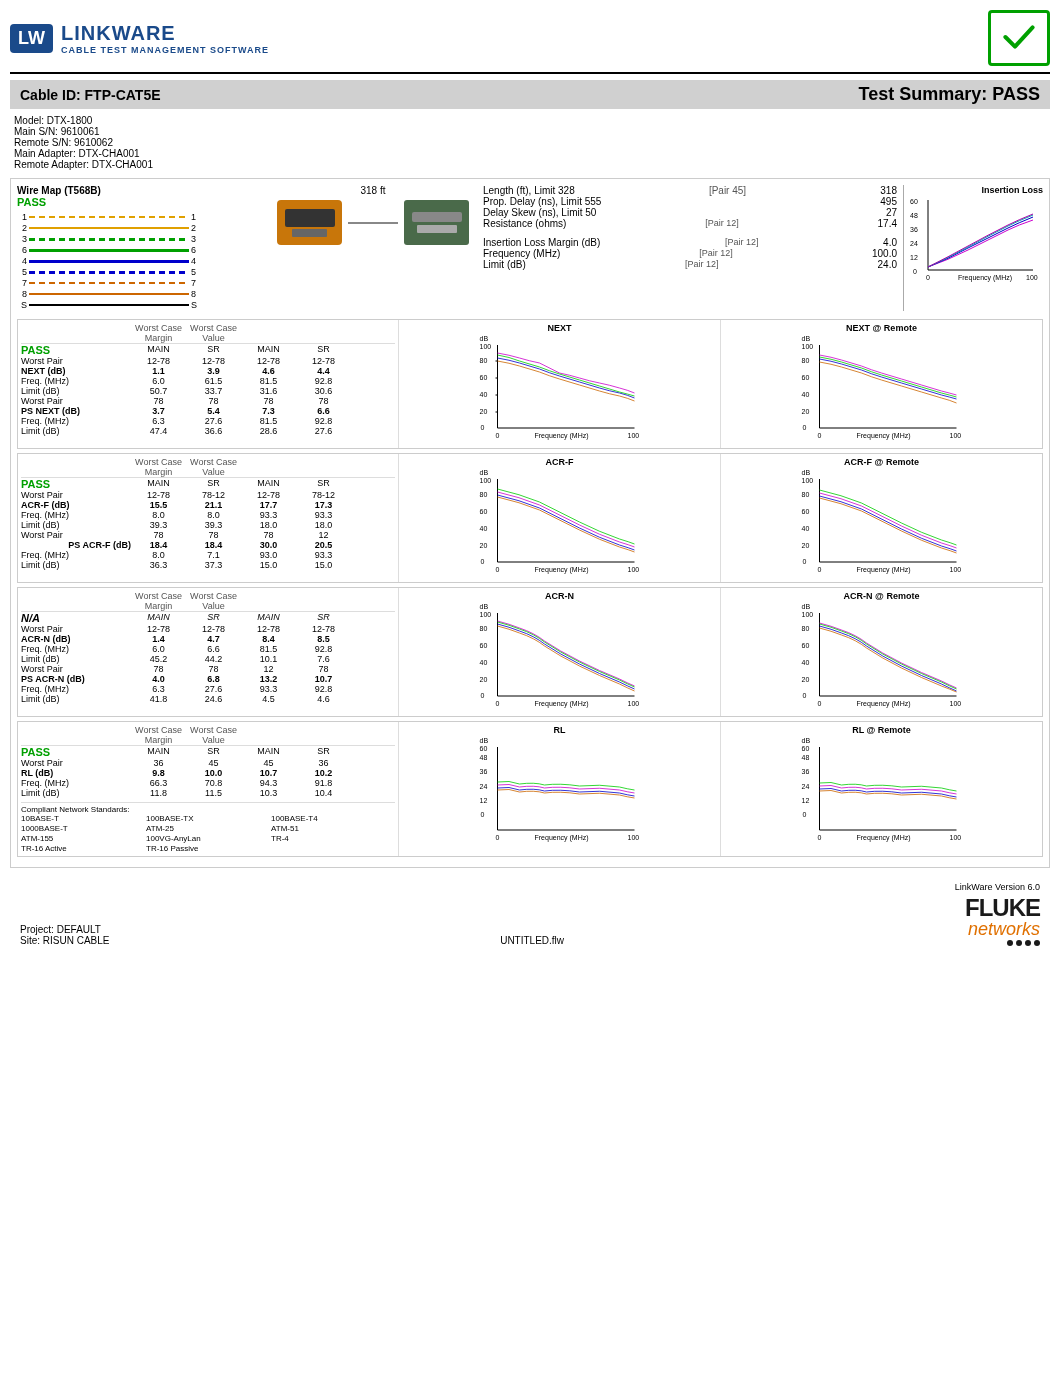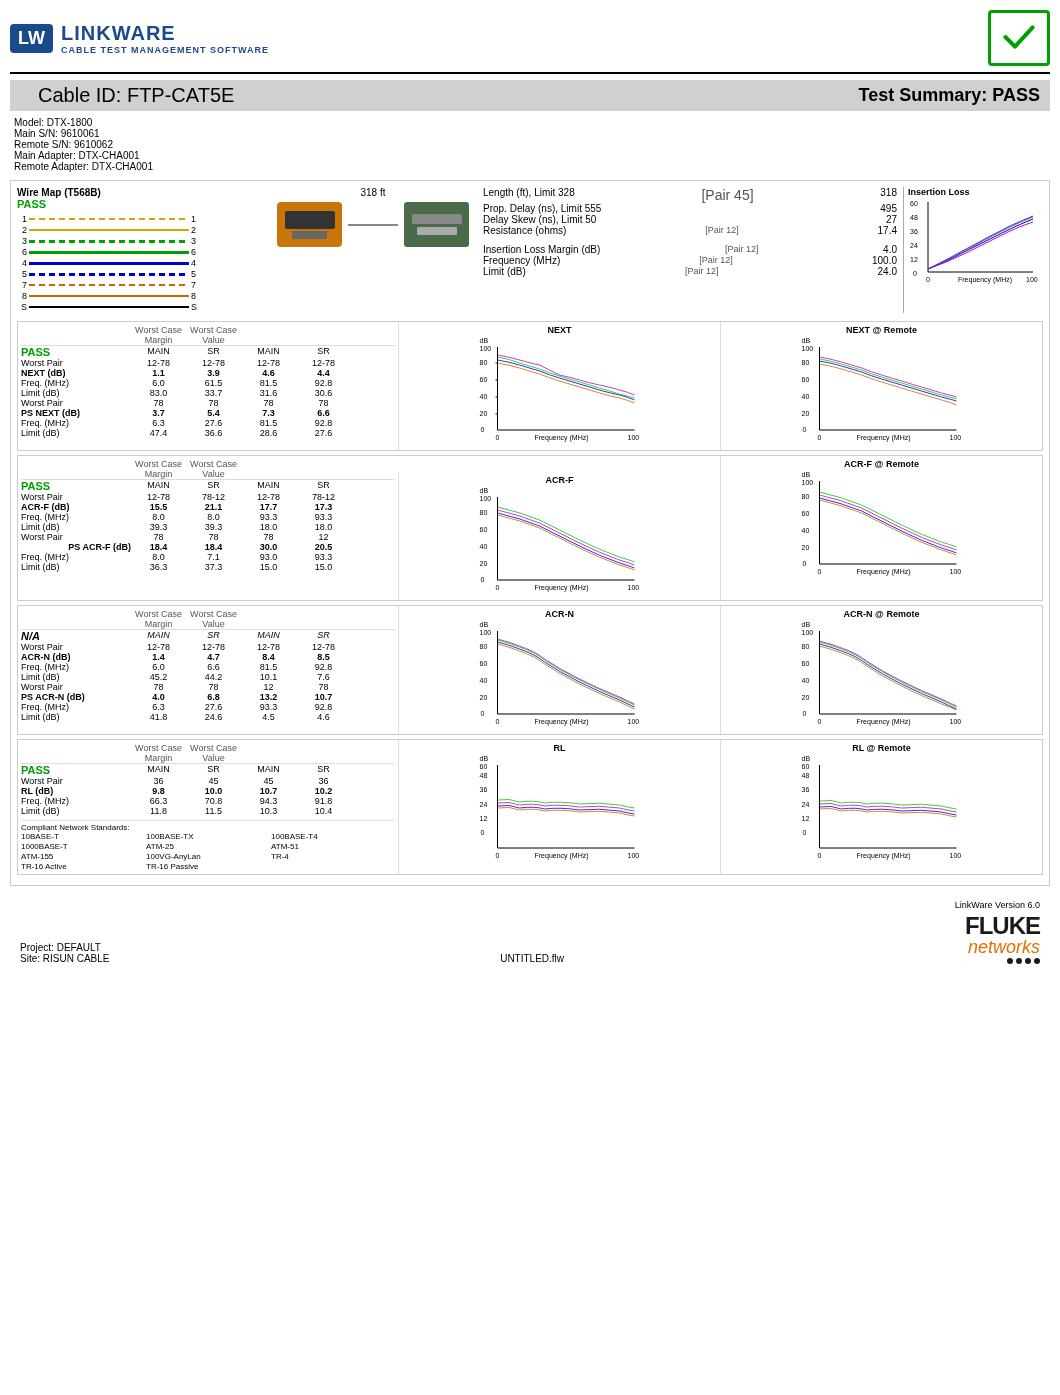--- a/index.html
+++ b/index.html
@@ -11,21 +11,21 @@
     .header { display: flex; justify-content: space-between; align-items: center; border-bottom: 2px solid #000; padding-bottom: 6px; margin-bottom: 6px; }
     .logo-area { display: flex; align-items: center; gap: 8px; }
     .logo-box { background: #1a4a8a; color: #fff; font-size: 18px; font-weight: bold; padding: 4px 8px; border-radius: 4px; }
     .logo-text h1 { color: #1a4a8a; font-size: 20px; font-weight: 900; letter-spacing: 1px; }
     .logo-text p { color: #1a4a8a; font-size: 9px; font-weight: bold; letter-spacing: 1px; }
     .pass-check { border: 3px solid #00a000; border-radius: 4px; padding: 4px 8px; }
     .pass-check svg { width: 40px; height: 40px; }
     
     
     .title-bar { display: flex; justify-content: space-between; align-items: center; background: #d0d0d0; padding: 4px 10px; margin-bottom: 6px; }
-    .cable-id { font-size: 20px; font-weight: normal; margin-left: 18px; }
+    .cable-id { font-size: 14px; font-weight: bold; }
     .test-summary { font-size: 18px; font-weight: bold; }
     
     
     .info-section { display: grid; grid-template-columns: 1fr 1fr 1fr; gap: 0; margin-bottom: 8px; font-size: 10px; }
     .info-col { padding: 0 4px; }
     .info-bold { font-weight: bold; }
     
     
     .main-content { border: 1px solid #ccc; padding: 6px; margin-bottom: 6px; }
     .wire-map-area { min-width: 250px; }
@@ -148,21 +148,21 @@
           <div style="background:#4a6a4a; border-radius:3px; width:65px; height:45px; display:flex; flex-direction:column; align-items:center; justify-content:center;">
             <div style="background:#888; width:50px; height:10px; border-radius:2px; margin-bottom:3px;"></div>
             <div style="background:#aaa; width:40px; height:8px; border-radius:1px;"></div>
           </div>
         </div>
       </div>
 
       <div style="flex:1; font-size:10px; padding-left:4px;">
         <div style="display:flex; justify-content:space-between;">
           <span>Length (ft), Limit 328</span>
-          <span style="color:#555; font-size:14px;">[Pair 45]</span>
+          <span style="color:#555; font-size:10px;">[Pair 45]</span>
           <span>318</span>
         </div>
         <div style="display:flex; justify-content:space-between;">
           <span>Prop. Delay (ns), Limit 555</span>
           <span>495</span>
         </div>
         <div style="display:flex; justify-content:space-between;">
           <span>Delay Skew (ns), Limit 50</span>
           <span>27</span>
         </div>
@@ -183,21 +183,21 @@
           <span>100.0</span>
         </div>
         <div style="display:flex; justify-content:space-between;">
           <span>Limit (dB)</span>
           <span style="color:#555; font-size:9px;">[Pair 12]</span>
           <span>24.0</span>
         </div>
       </div>
 
       <div style="width:140px; border-left:1px solid #aaa; padding-left:4px;">
-        <div style="font-size:9px; font-weight:bold; text-align:left;">Insertion Loss</div>
+        <div style="font-size:9px; font-weight:bold; text-align:right;">Insertion Loss</div>
         <svg width="130" height="90" viewBox="0 0 130 90">
 
           <line x1="20" y1="5" x2="20" y2="75" stroke="#000" stroke-width="1"></line>
           <line x1="20" y1="75" x2="125" y2="75" stroke="#000" stroke-width="1"></line>
 
           <text x="2" y="9" font-size="7" fill="#000">60</text>
           <text x="2" y="23" font-size="7" fill="#000">48</text>
           <text x="2" y="37" font-size="7" fill="#000">36</text>
           <text x="2" y="51" font-size="7" fill="#000">24</text>
           <text x="2" y="65" font-size="7" fill="#000">12</text>
@@ -250,21 +250,21 @@
           </div>
           <div style="display:grid; grid-template-columns:110px 55px 55px 55px 55px; font-size:9px; text-align:center;">
             <div style="text-align:left;">Freq. (MHz)</div>
               <div>6.0</div>
               <div>61.5</div>
               <div>81.5</div>
               <div>92.8</div>
           </div>
           <div style="display:grid; grid-template-columns:110px 55px 55px 55px 55px; font-size:9px; text-align:center;">
             <div style="text-align:left;">Limit (dB)</div>
-              <div>83.0</div>
+              <div>50.7</div>
               <div>33.7</div>
               <div>31.6</div>
               <div>30.6</div>
           </div>
           <div style="display:grid; grid-template-columns:110px 55px 55px 55px 55px; font-size:9px; text-align:center;">
             <div style="text-align:left;">Worst Pair</div>
               <div>78</div>
               <div>78</div>
               <div>78</div>
               <div>78</div>
@@ -409,21 +409,21 @@
           </div>
           <div style="display:grid; grid-template-columns:110px 55px 55px 55px 55px; font-size:9px; text-align:center;">
             <div style="text-align:left;">Limit (dB)</div>
               <div>36.3</div>
               <div>37.3</div>
               <div>15.0</div>
               <div>15.0</div>
           </div>
         </div>
 
-        <div style="flex:1; border-left:1px solid #ddd; padding:3px;margin-top:16px;">
+        <div style="flex:1; border-left:1px solid #ddd; padding:3px;">
           <div style="font-size:9px; font-weight:bold; text-align:center;">ACR-F</div>
           <svg width="100%" height="110" viewBox="0 0 160 110">
             <text x="0" y="8" font-size="7">dB</text>
             <text x="0" y="16" font-size="7">100</text>
             <line x1="18" y1="12" x2="18" y2="95" stroke="#000" stroke-width="1"></line>
             <line x1="18" y1="95" x2="155" y2="95" stroke="#000" stroke-width="1"></line>
             <text x="0" y="30" font-size="7">80</text>
             <text x="0" y="47" font-size="7">60</text>
             <text x="0" y="64" font-size="7">40</text>
             <text x="0" y="81" font-size="7">20</text>

